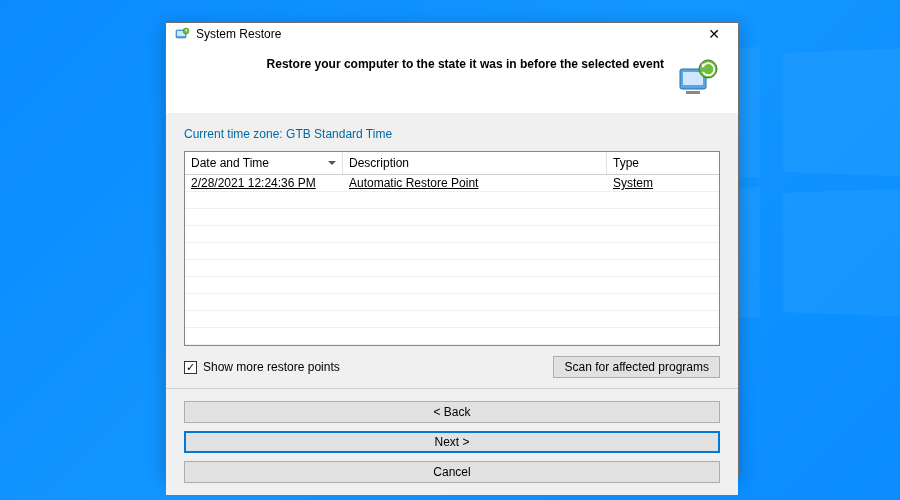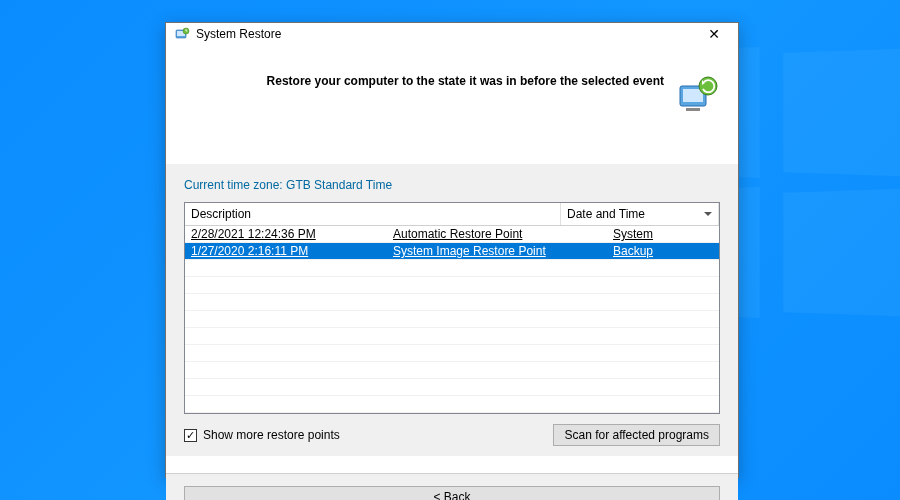--- a/index.html
+++ b/index.html
@@ -32,21 +32,20 @@
 
     .dialog {
       position: absolute;
       left: 165px; top: 22px;
       width: 574px; height: 456px;
       background: #ffffff;
       border: 1px solid #707070;
       box-shadow: 0 4px 16px rgba(0,0,0,0.25);
       display: flex;
       flex-direction: column;
-      gap: 17px;
     }
     .titlebar {
       height: 28px;
       display: flex;
       align-items: center;
       padding: 0 6px 0 8px;
       background: #ffffff;
       border-bottom: none;
     }
     .titlebar .app-icon {
@@ -138,21 +137,21 @@
     }
     .td {
       padding: 0 6px;
       font-size: 12px;
       white-space: nowrap;
       overflow: hidden;
       border-right: 1px solid transparent;
       text-decoration: underline;
     }
     .td.col-date { width:158px; }
-    .td.col-desc { flex:1;margin-left:44px; }
+    .td.col-desc { flex:1; }
     .td.col-type { width:112px; }
     .tr.empty { }
     .tr.empty .td { color: transparent; }
 
     .below-table {
       display: flex;
       align-items: center;
       justify-content: space-between;
       padding-top: 10px;
     }
@@ -231,33 +230,29 @@
     </span>
   </div>
 
   <div class="divider"></div>
 
   <div class="content">
     <div class="tz-line">Current time zone: GTB Standard Time</div>
 
     <div class="table-wrap">
       <div class="table-header">
+        <div class="th col-date sort">Date and Time</div>
         <div class="th col-desc">Description</div>
-        <div class="th col-date sort">Date and Time</div>
+        <div class="th col-type">Type</div>
       </div>
       <div class="table-body" id="table-body">
           <div class="tr">
             <div class="td col-date">2/28/2021 12:24:36 PM</div>
             <div class="td col-desc">Automatic Restore Point</div>
             <div class="td col-type">System</div>
-          </div>
-          <div class="tr selected">
-            <div class="td col-date">1/27/2020 2:16:11 PM</div>
-            <div class="td col-desc">System Image Restore Point</div>
-            <div class="td col-type">Backup</div>
           </div>
           <div class="tr empty">
             <div class="td col-date"></div>
             <div class="td col-desc"></div>
             <div class="td col-type"></div>
           </div>
           <div class="tr empty">
             <div class="td col-date"></div>
             <div class="td col-desc"></div>
             <div class="td col-type"></div>

